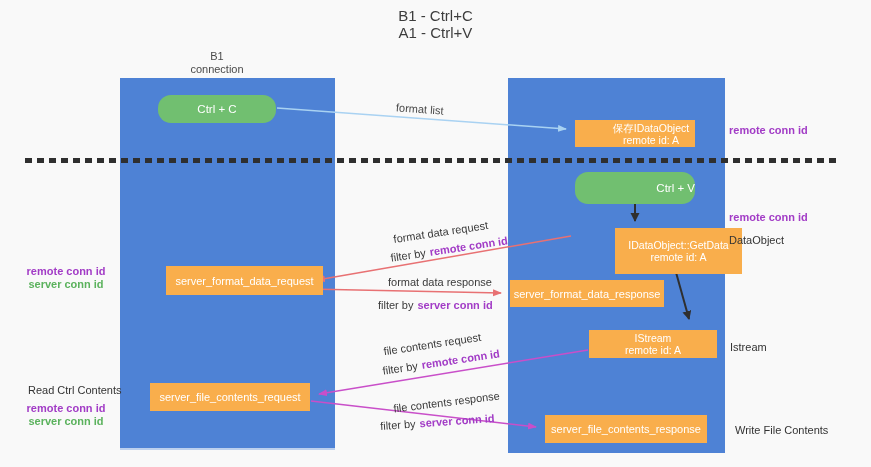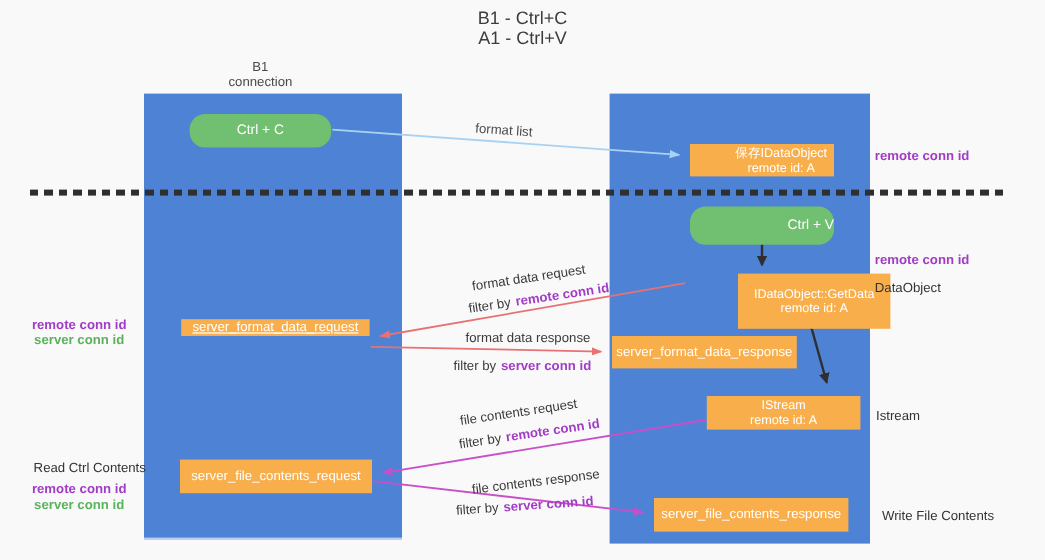--- a/index.html
+++ b/index.html
@@ -26,21 +26,21 @@
   svg.arrows{position:absolute;left:0;top:0;z-index:2;pointer-events:none;}
 
   .node{position:absolute;display:flex;flex-direction:column;justify-content:center;
         align-items:center;color:#fff;text-align:center;z-index:3;white-space:nowrap;}
   .node.green{background:var(--action-green);border-radius:13px;}
   .node.orange{background:var(--node-orange);}
   #node-ctrl-c{left:158px;top:95px;width:118px;height:28px;font-size:11.5px;}
   #node-save-dobj{left:575px;top:120px;width:120px;height:27px;font-size:10.5px;line-height:12px;padding-left:32px;}
   #node-ctrl-v{left:575px;top:172px;width:120px;height:32px;font-size:11.5px;align-items:flex-end;}
   #node-getdata{left:571px;top:228px;width:127px;height:46px;font-size:10.5px;line-height:12.5px;margin-left:44px;}
-  #node-fmt-req{left:151px;top:266px;width:157px;height:14px;font-size:11px;text-decoration:underline;}
+  #node-fmt-req{left:166px;top:266px;width:157px;height:29px;font-size:11px;}
   #node-fmt-resp{left:510px;top:280px;width:154px;height:27px;font-size:11px;}
   #node-istream{left:589px;top:330px;width:128px;height:28px;font-size:10.5px;line-height:12.5px;}
   #node-file-req{left:150px;top:383px;width:160px;height:28px;font-size:11px;}
   #node-file-resp{left:545px;top:415px;width:162px;height:28px;font-size:11px;}
 
   .side{position:absolute;font-size:11px;line-height:13px;z-index:3;white-space:nowrap;}
   .purple{color:var(--text-purple);font-weight:bold;}
   .greentxt{color:var(--text-green);font-weight:bold;}
   .blacktxt{color:#333;font-weight:normal;}
   #lbl-rc-top{left:729px;top:124px;}

